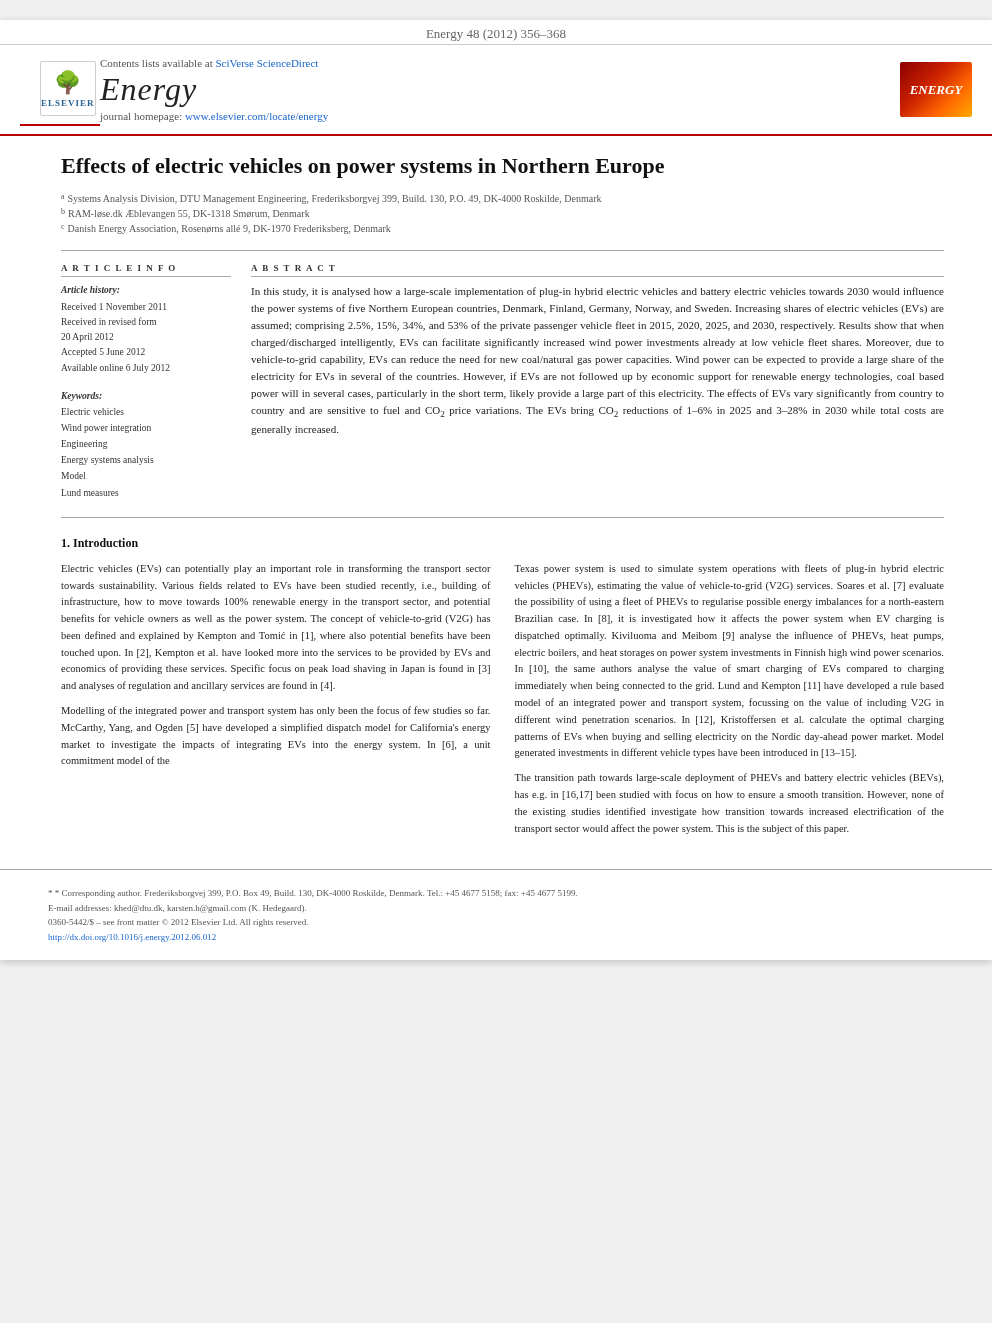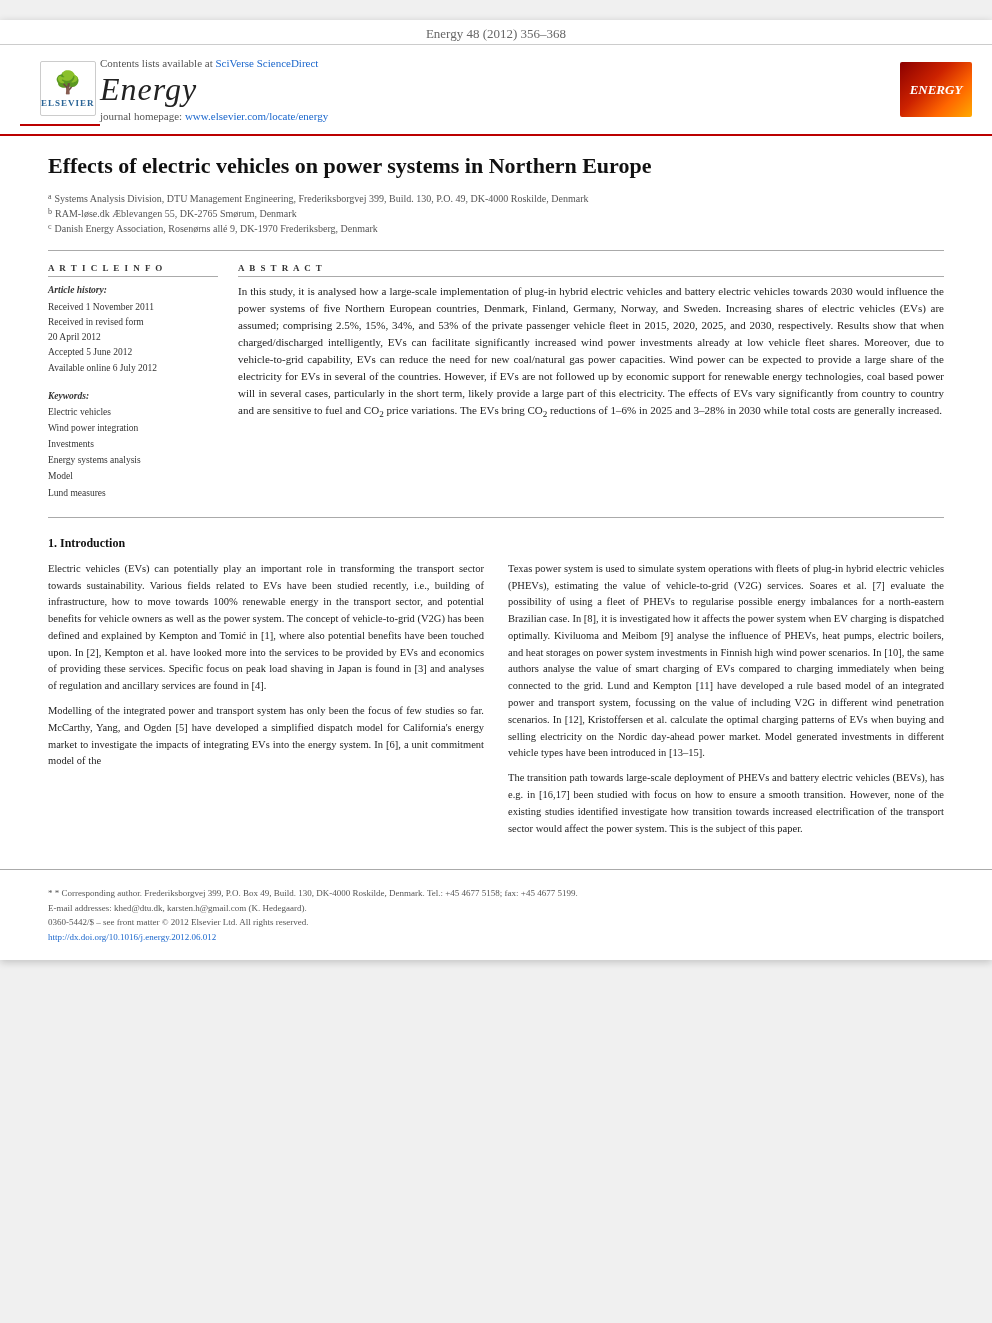--- a/index.html
+++ b/index.html
@@ -105,21 +105,21 @@
     .elsevier-logo-img .elsevier-text {
       font-size: 9px;
       color: #2a6496;
       font-weight: bold;
       letter-spacing: 1px;
       margin-top: 2px;
     }
 
     
     .content {
-      padding: 16px 48px 24px 48px;
+      padding: 16px 48px 24px 61px;
     }
 
     
     .paper-title {
       font-size: 22px;
       font-weight: bold;
       color: #111;
       margin-bottom: 10px;
       line-height: 1.3;
     }
@@ -304,21 +304,21 @@
     <div class="paper-title">Effects of electric vehicles on power systems in Northern Europe</div>
 
 
     <div class="affiliations">
       <div class="aff-line">
         <sup>a</sup>
           <span> Systems Analysis Division, DTU Management Engineering, Frederiksborgvej 399, Build. 130, P.O. 49, DK-4000 Roskilde, Denmark</span>
       </div>
       <div class="aff-line">
         <sup>b</sup>
-          <span> RAM-løse.dk Æblevangen 55, DK-2765 Smørum, Denmark</span>
+          <span> RAM-løse.dk Æblevangen 55, DK-1318 Smørum, Denmark</span>
       </div>
       <div class="aff-line">
         <sup>c</sup>
           <span> Danish Energy Association, Rosenørns allé 9, DK-1970 Frederiksberg, Denmark</span>
       </div>
     </div>
 
     <hr class="divider">
 
     <div class="two-col">
@@ -333,21 +333,21 @@
           <div>20 April 2012</div>
           <div>Accepted 5 June 2012</div>
           <div>Available online 6 July 2012</div>
         </div>
 
         <div class="keywords-section">
           <div class="keywords-list">
             <span class="kw-label">Keywords:</span><br>
             <span>Electric vehicles</span><br>
             <span>Wind power integration</span><br>
-            <span>Investments</span><br>
+            <span>Engineering</span><br>
             <span>Energy systems analysis</span><br>
             <span>Model</span><br>
             <span>Lund measures</span>
           </div>
         </div>
       </div>
 
       <div class="col-right">
         <div class="section-label">A B S T R A C T</div>
         <div class="abstract-text">

